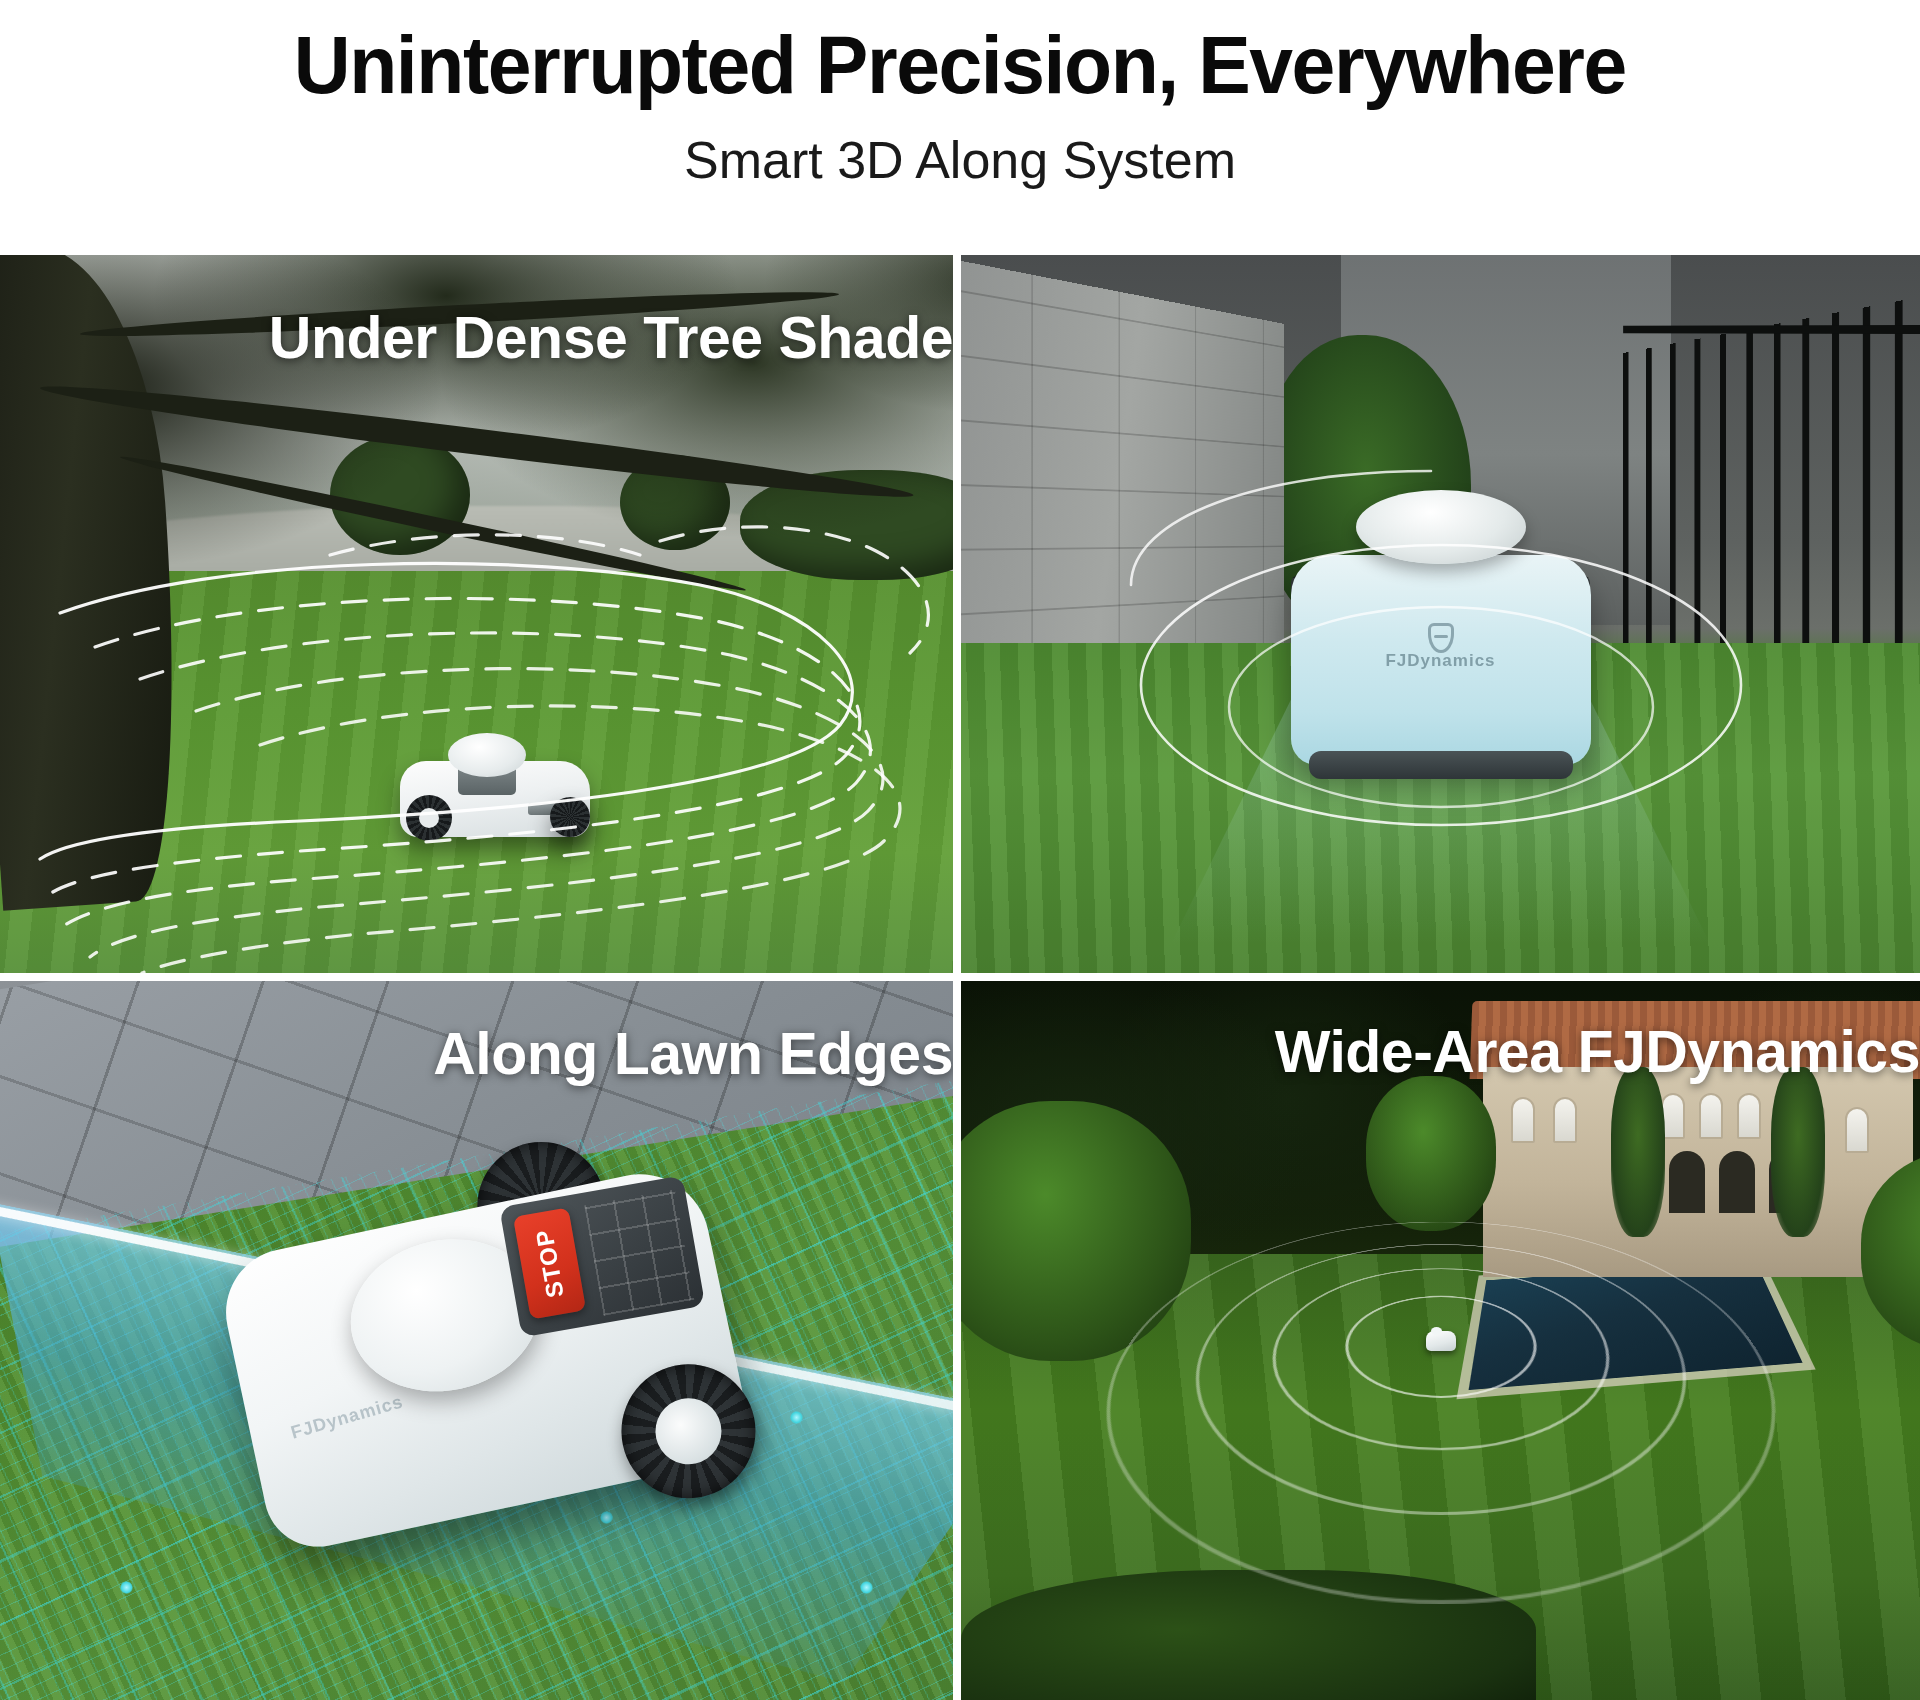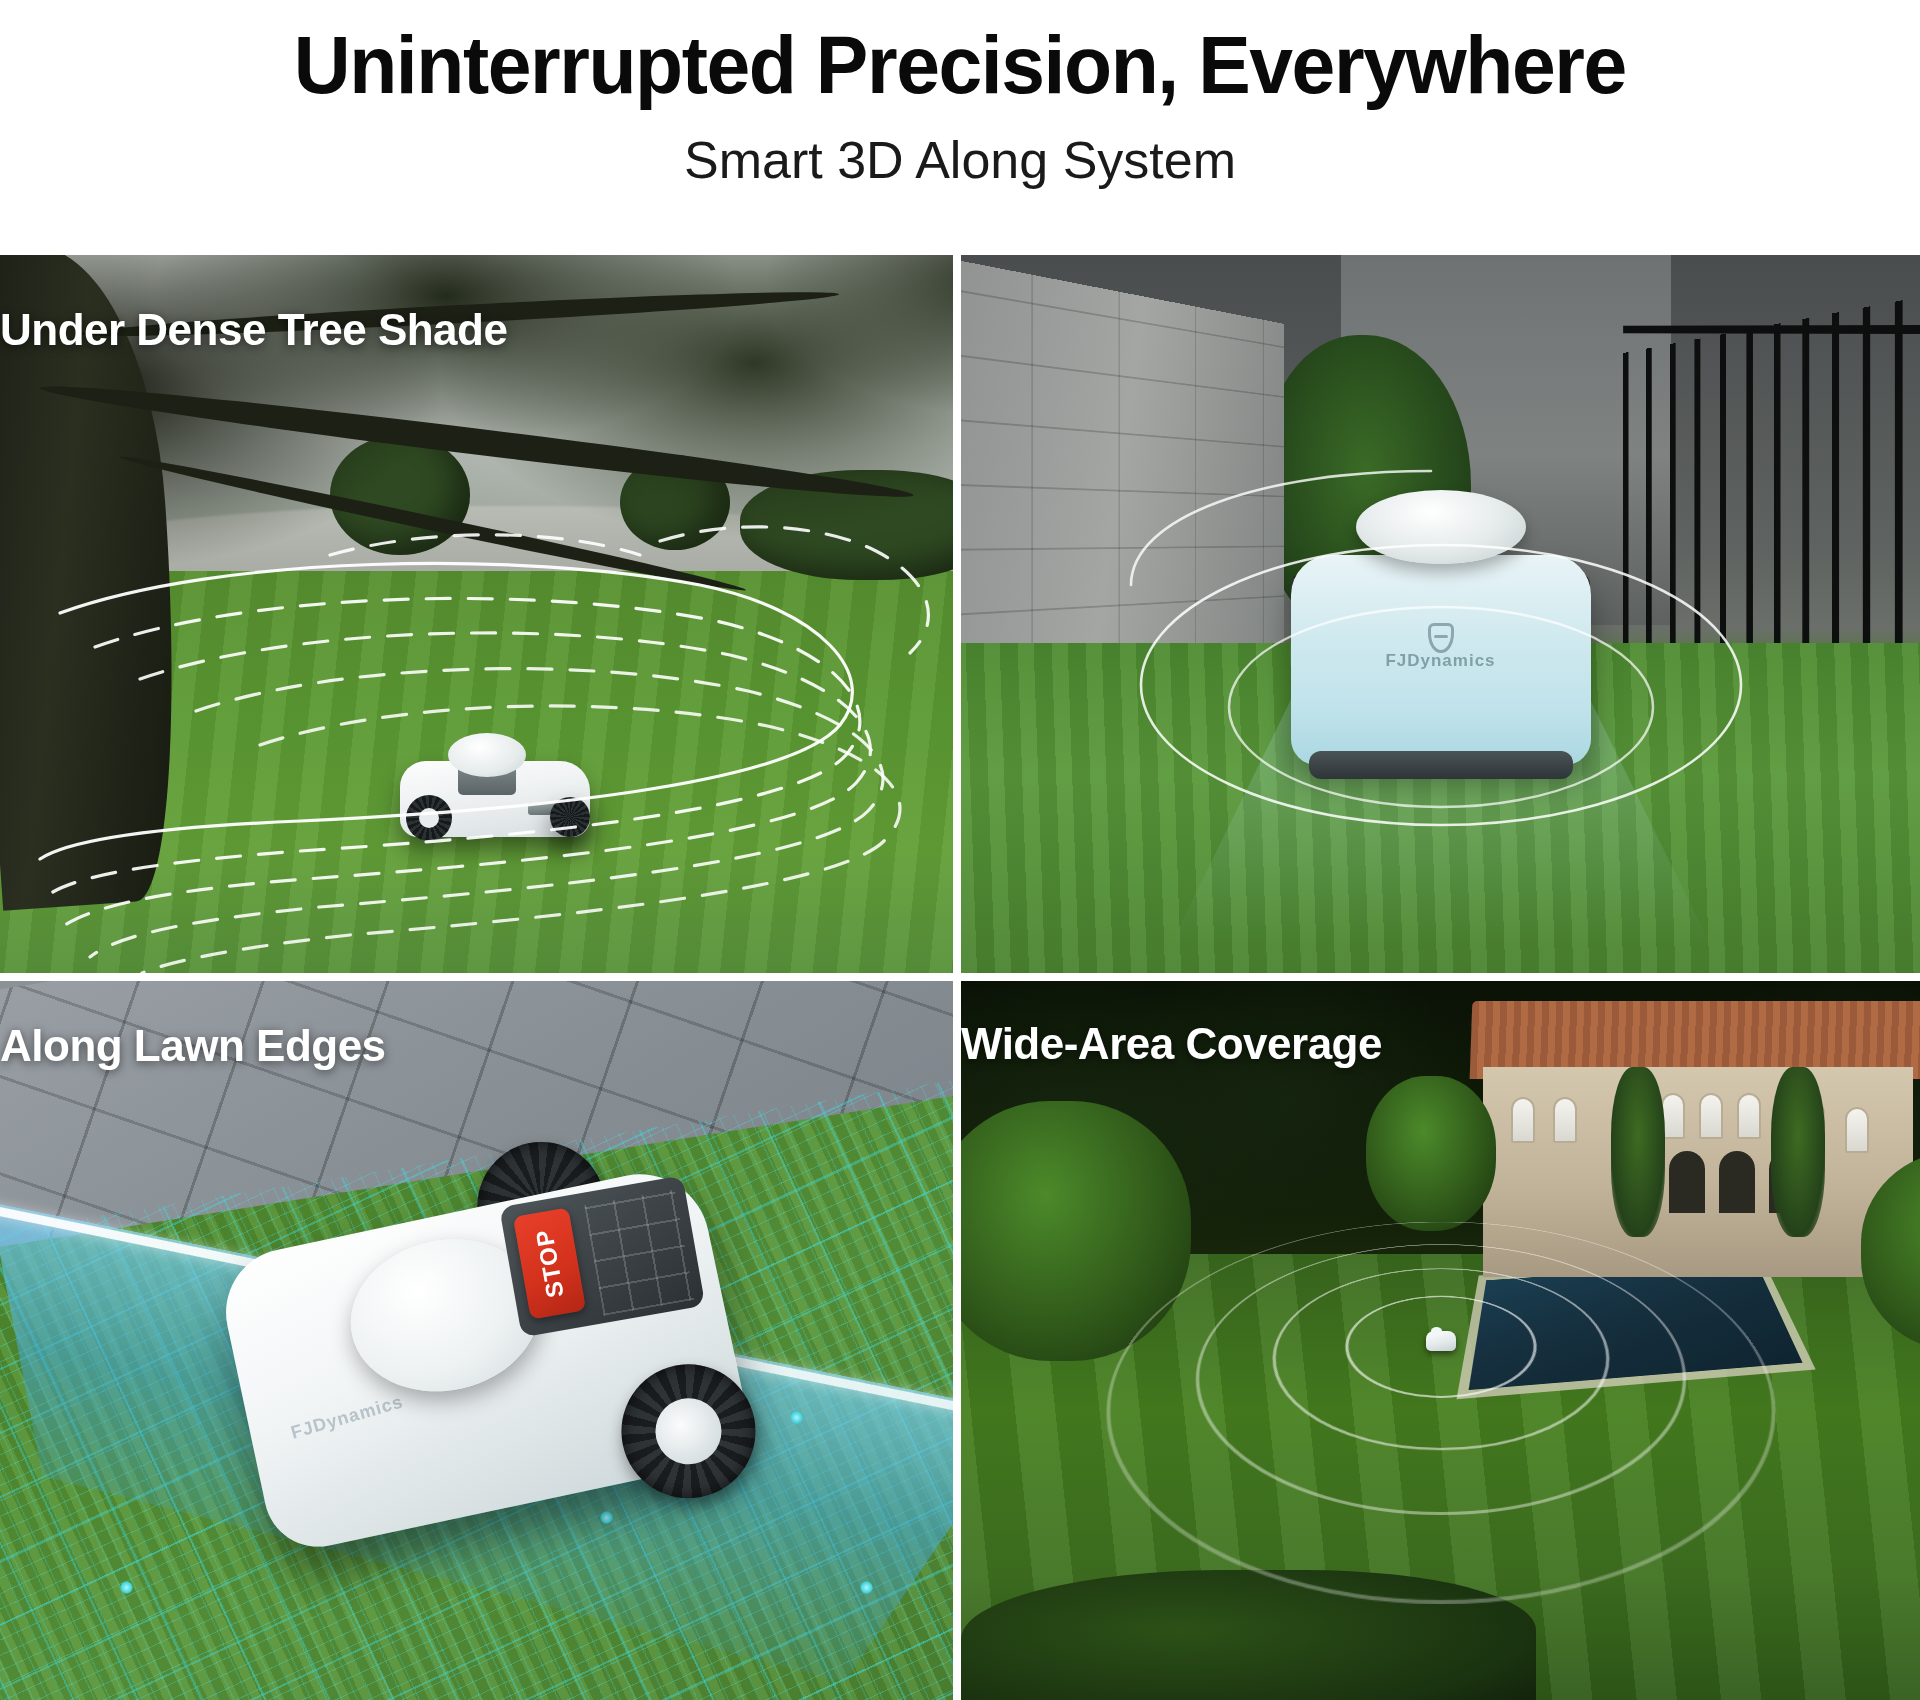--- a/index.html
+++ b/index.html
@@ -36,24 +36,24 @@
     display:grid;
     grid-template-columns:953px 8px 959px;
     grid-template-rows:718px 8px 719px;
   }
   .gap{ background:#ffffff; }
   .panel{ position:relative; overflow:hidden; }
 
   .caption{
     position:absolute; z-index:40;
     color:#ffffff; font-weight:700;
-    font-size:44px; line-height:1.12;
+    font-size:59px; line-height:1.12;
     letter-spacing:-0.5px;
     text-shadow:0 2px 10px rgba(0,0,0,.55);
-    white-space:pre-line; text-align:left;
+    white-space:pre-line; text-align:right;
   }
 
   
   .p1{
     background:
       radial-gradient(ellipse 60% 45% at 78% 22%, rgba(210,214,210,.95) 0%, rgba(150,156,150,.25) 55%, transparent 80%),
       linear-gradient(180deg,#1d2418 0%,#232b1c 26%,#3c4a2a 40%,#4f7a2e 52%,#5f9434 70%,#63993a 100%);
   }
   .p1 .sky{
     position:absolute; left:0; top:0; width:100%; height:44%;
@@ -572,16 +572,16 @@
     <div class="bigtree bt2"></div>
     <div class="bigtree bt3"></div>
     <div class="hedgerow"></div>
 
     <div class="ring r4"></div>
     <div class="ring r3"></div>
     <div class="ring r2"></div>
     <div class="ring r1"></div>
     <div class="minimower"></div>
 
-    <div class="caption" style="left:0;right:0;top:38px;">Wide-Area Coverage</div>
+    <div class="caption" style="left:0;right:0;top:38px;">Wide-Area FJDynamics</div>
   </div>
 
 </div>
 
 </body></html>

